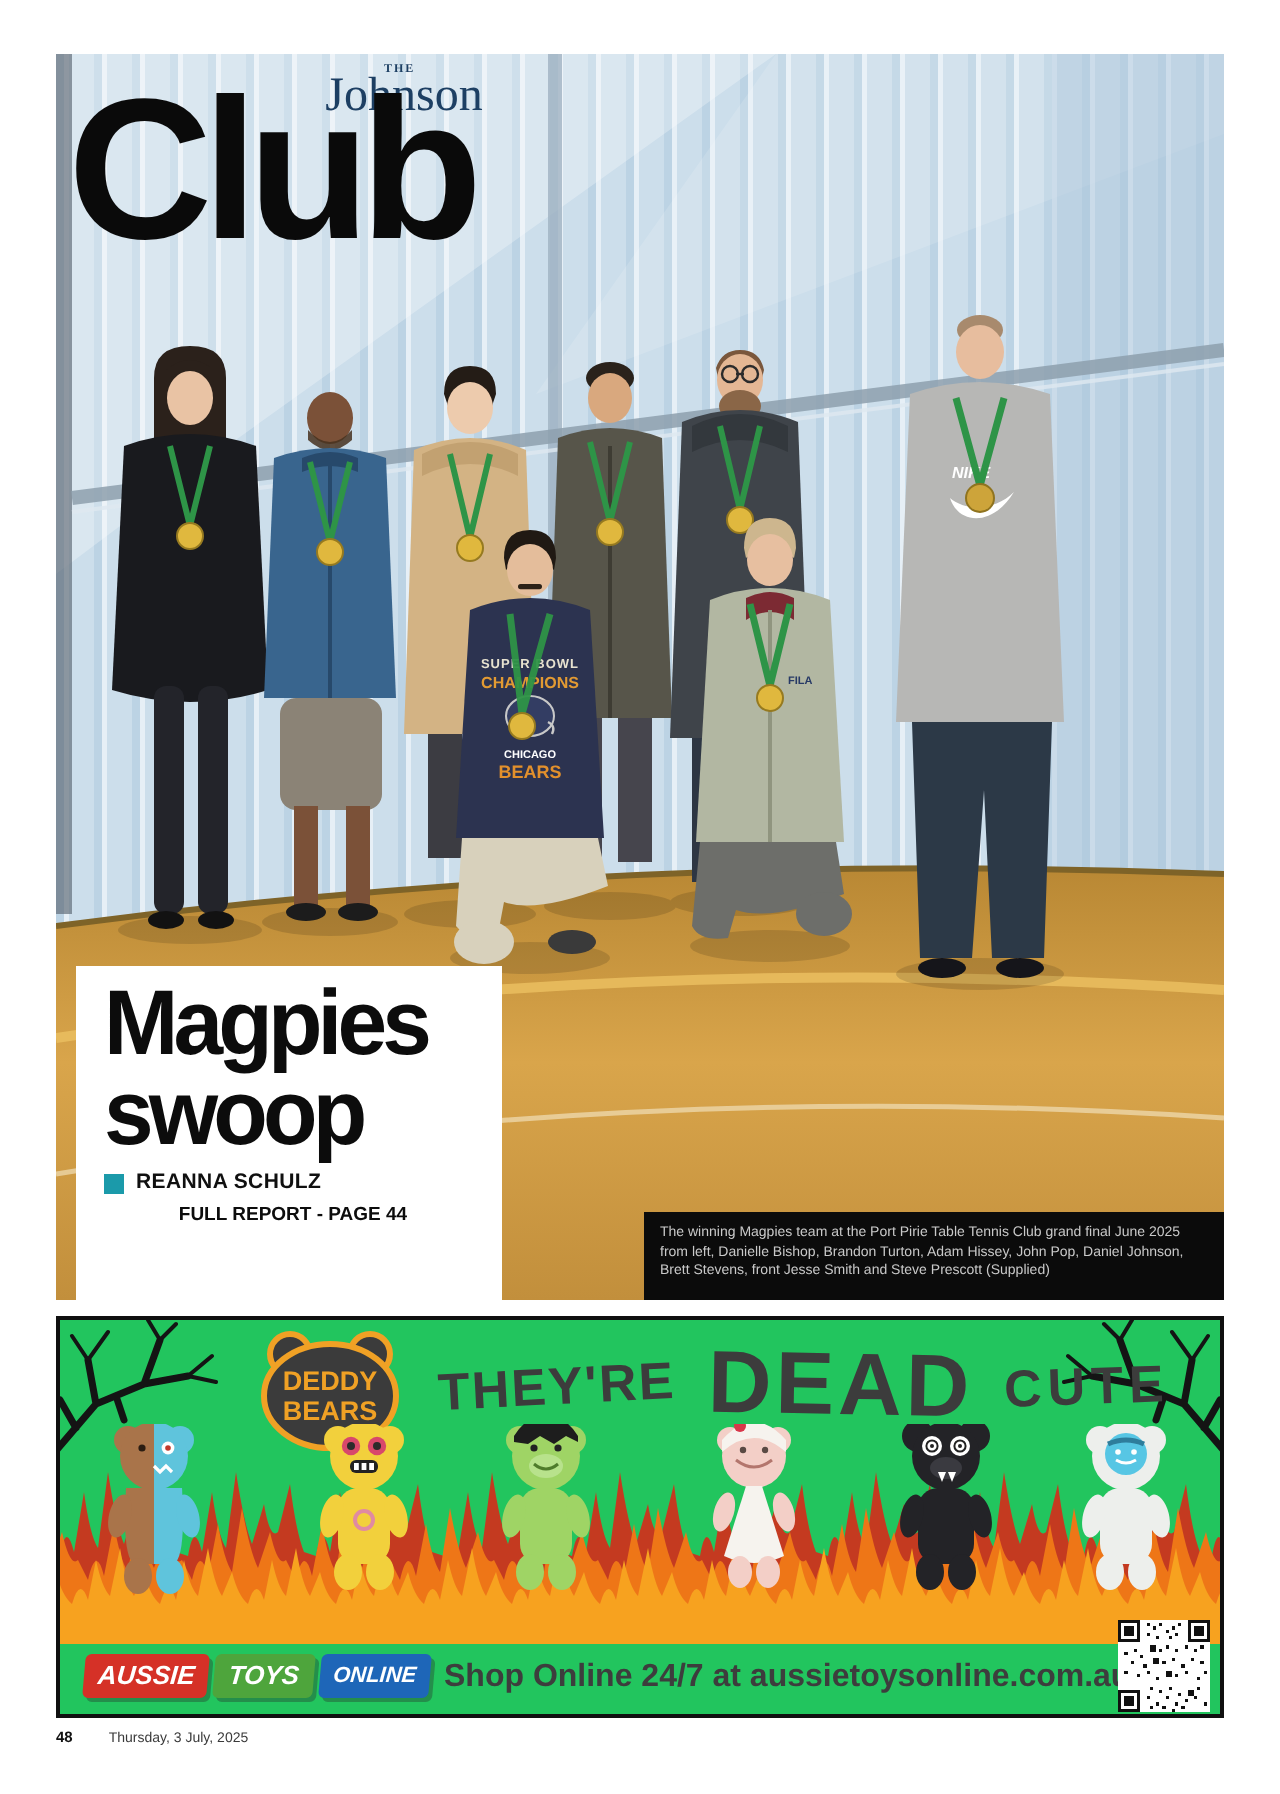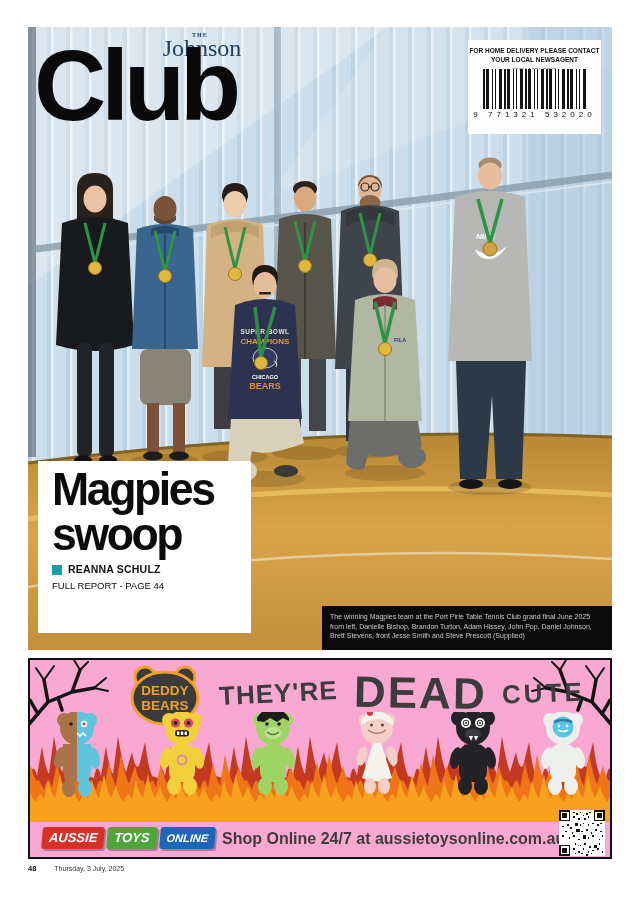--- a/index.html
+++ b/index.html
@@ -19,36 +19,36 @@
 
   .delivery{position:absolute;left:440px;top:13px;width:133px;height:94px;background:#fdfdfd;
         text-align:center;padding-top:7px;box-sizing:border-box;}
   .delivery .dl{font-size:6.5px;font-weight:bold;line-height:8.5px;color:#111;}
   .delivery .issn{font-size:6px;color:#555;margin-top:3px;margin-bottom:-4px;position:relative;z-index:1;}
   .barcode{position:relative;z-index:2;width:104px;height:40px;margin:0 auto;
         background:repeating-linear-gradient(90deg,#131313 0 2px,#fff 2px 3px,#131313 3px 6px,#fff 6px 9px,
         #131313 9px 10px,#fff 10px 12px,#131313 12px 13px,#fff 13px 16px,#131313 16px 19px,#fff 19px 21px);}
   .bnum{font-size:8px;letter-spacing:4px;color:#111;margin-top:1px;}
 
-  .headline-box{position:absolute;left:10px;top:434px;width:213px;height:172px;background:#ffffff;
+  .headline-box{position:absolute;left:10px;top:456px;width:213px;height:172px;background:#ffffff;
         padding:4px 10px 0 14px;box-sizing:border-box;}
   .head{margin:2px 0 6px 0;font-size:46px;line-height:45px;font-weight:800;letter-spacing:-2.5px;
         color:#0c0c0c;transform:scaleX(.97);transform-origin:left center;}
   .byline{display:flex;align-items:flex-end;gap:6px;margin:2px 0 5px 0;}
   .bullet{width:10px;height:10px;flex:0 0 10px;}
   .byline-name{font-size:10.5px;font-weight:bold;color:#101010;letter-spacing:.2px;}
   .body-text{margin:0;font-family:"Liberation Serif",serif;font-size:9px;line-height:11px;
         text-align:justify;color:#1a1a1a;}
-  .report{font-size:9.5px;font-weight:normal;text-align:left;margin-top:2px;color:#0c0c0c;}
+  .report{font-size:9.5px;font-weight:bold;text-align:center;margin-top:2px;color:#0c0c0c;}
 
   .caption{position:absolute;left:294px;top:579px;width:290px;height:44px;background:#0b0b0b;
         color:#c9c9c9;font-size:7px;line-height:9.6px;padding:6px 8px;box-sizing:border-box;}
 
   
-  .ad{position:absolute;left:28px;top:658px;width:584px;height:201px;background:#f9a8d4;
+  .ad{position:absolute;left:28px;top:658px;width:584px;height:201px;background:#22c55e;
         border:2px solid #101010;box-sizing:border-box;overflow:hidden;}
   .branch-l{position:absolute;left:-2px;top:-2px;}
   .branch-r{position:absolute;right:-2px;top:-2px;transform:scaleX(-1);}
   .deddy{position:absolute;left:98px;top:3px;}
   .tagline{position:absolute;left:182px;top:8px;width:380px;display:flex;align-items:center;
         justify-content:center;gap:16px;color:#3c3c3c;}
   .tg1{font-size:26px;font-weight:800;transform:rotate(-3deg);letter-spacing:1px;}
   .tg2{font-size:44px;font-weight:800;transform:rotate(1deg);letter-spacing:2px;}
   .tg3{font-size:26px;font-weight:800;transform:rotate(-2deg);letter-spacing:3px;}
   .flames{position:absolute;left:0;top:72px;width:580px;height:90px;}
@@ -217,27 +217,20 @@
         <circle cx="357" cy="322" r="6.5" fill="#e0b83e" stroke="#967a20"></circle>
         <path d="M322,394 L390,394 L394,420 Q357,434 340,428 L336,442 Q322,444 318,436 Z" fill="#6d6e6a"></path>
         <ellipse cx="384" cy="430" rx="14" ry="11" fill="#6d6e6a"></ellipse>
       </g>
     </svg>
 
     <div class="masthead-the">THE</div>
     <div class="masthead-name">Johnson</div>
     <div class="sport-title">Club</div>
 
-    <div class="delivery">
-      <div class="dl">FOR HOME DELIVERY PLEASE CONTACT</div>
-      <div class="dl">YOUR LOCAL NEWSAGENT</div>
-      <div class="issn">ISSN 1321-5328</div>
-      <div class="barcode"></div>
-      <div class="bnum">9 771321 532020</div>
-    </div>
 
     <div class="headline-box">
       <h1 class="head"><span>Magpies</span><br>
         <span>swoop</span></h1>
       <div class="byline">
         <span class="bullet" style="background:#1b9aaa"></span>
         <span class="byline-name">REANNA SCHULZ</span>
       </div>
       <div class="report">FULL REPORT - PAGE 44</div>
     </div>

